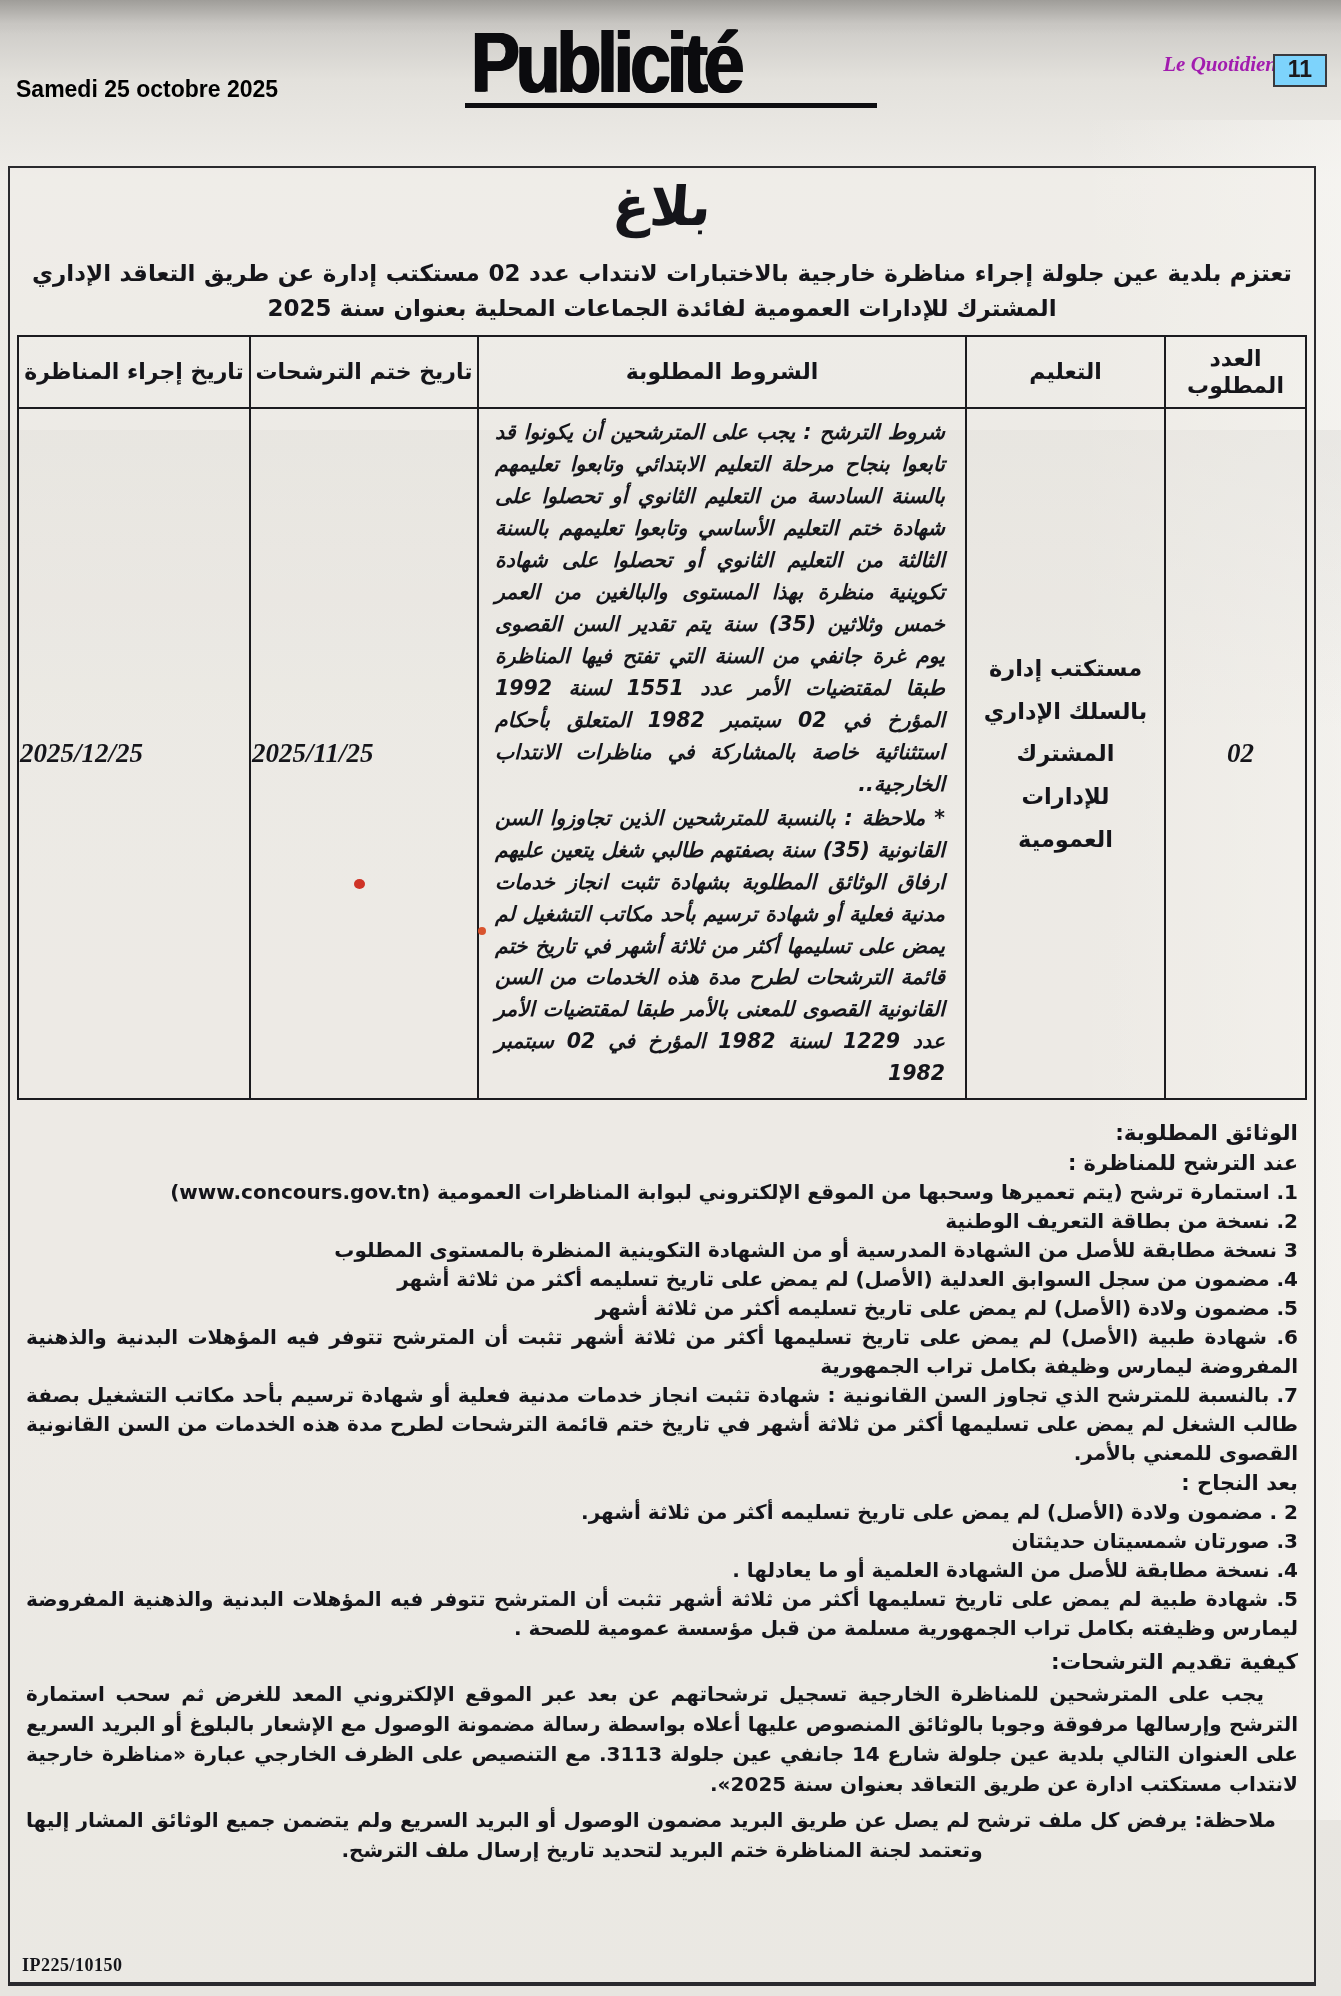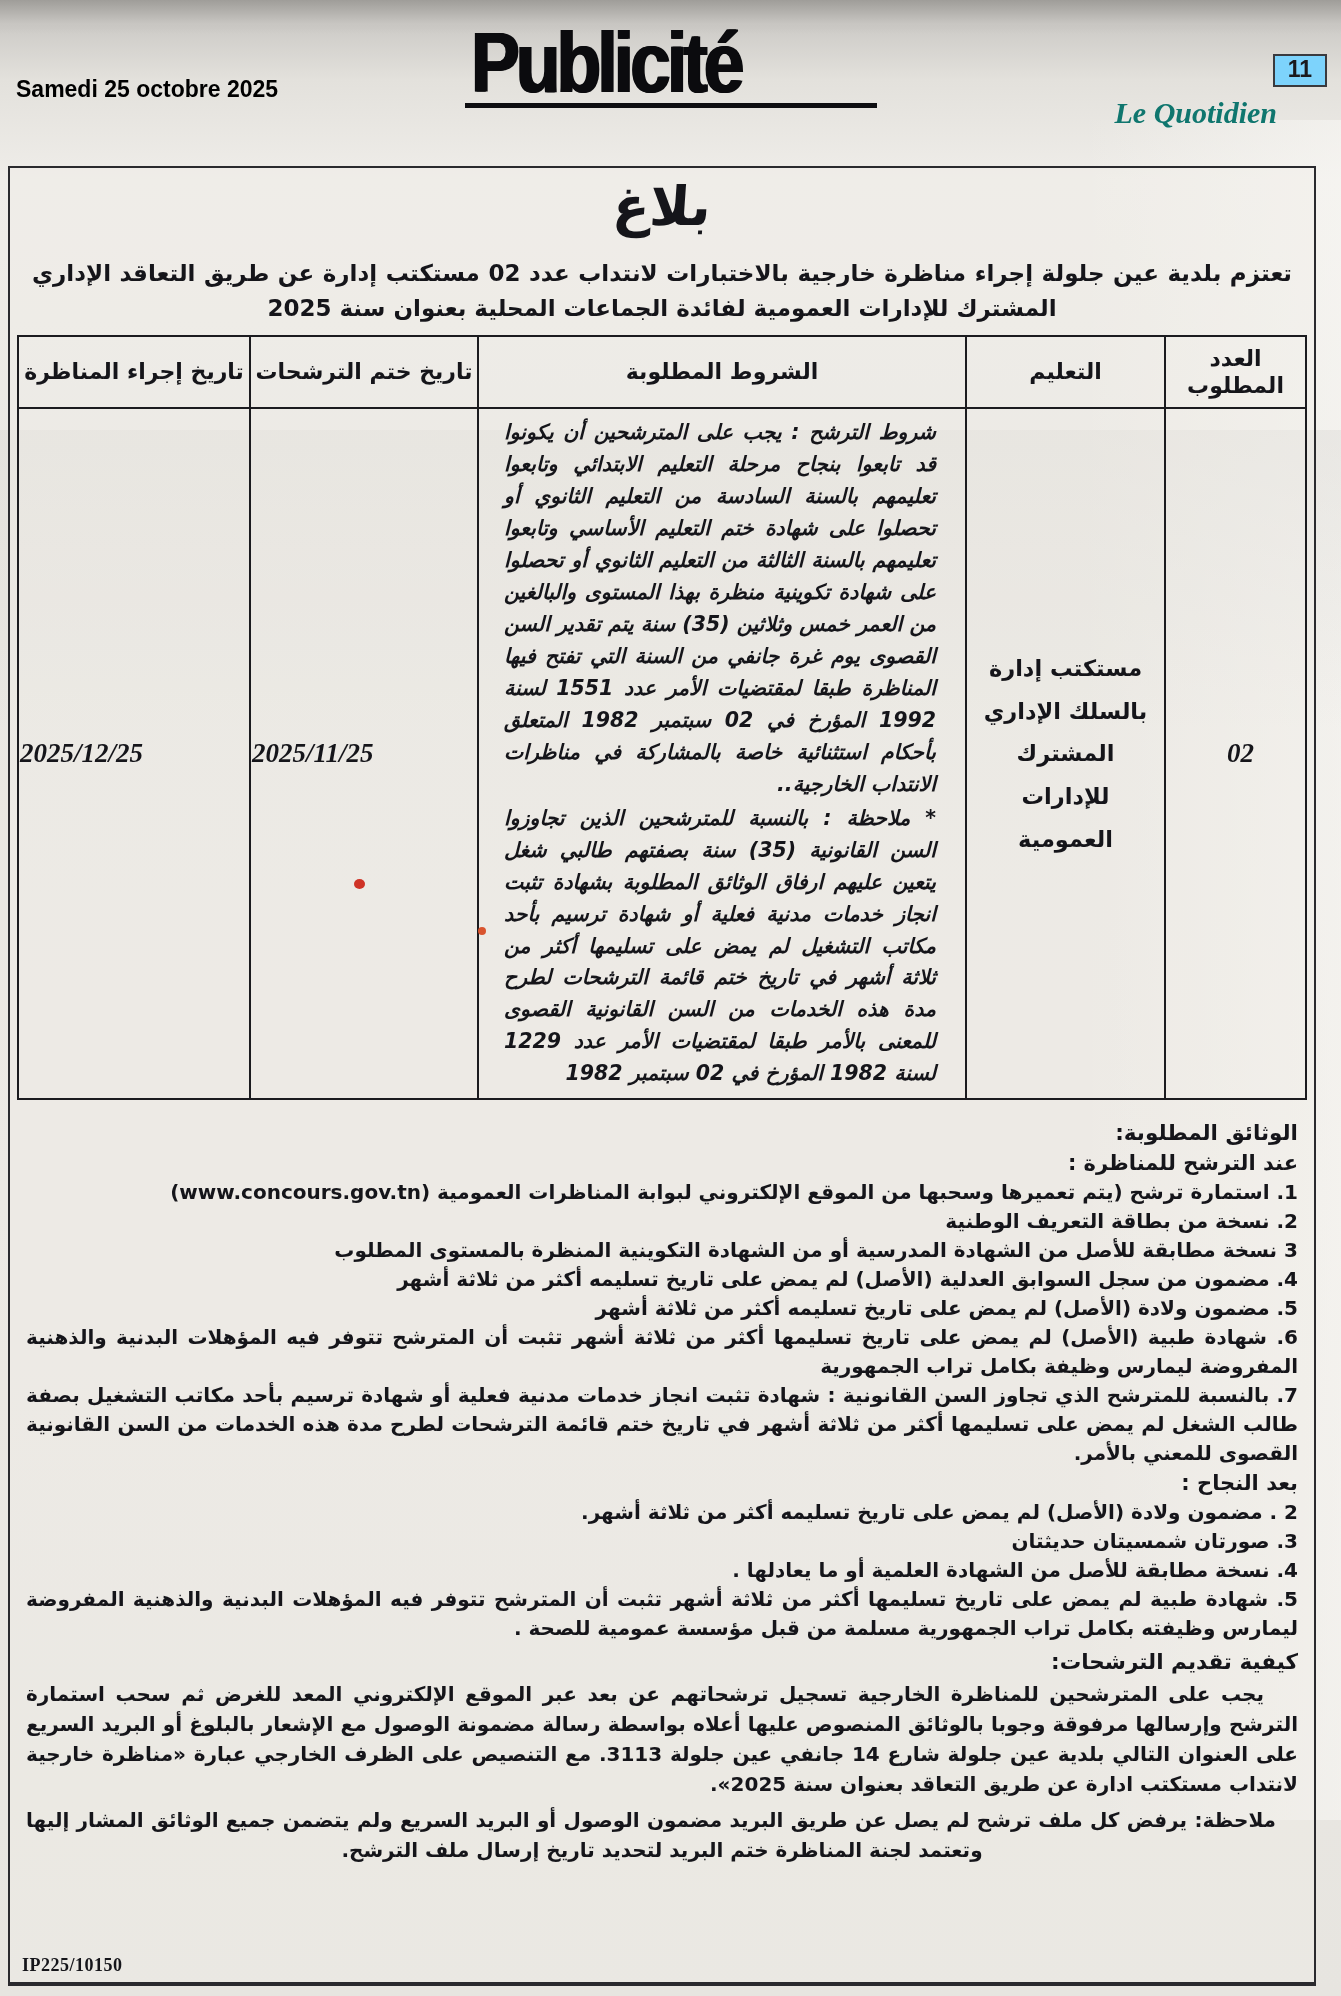--- a/index.html
+++ b/index.html
@@ -17,21 +17,21 @@
   
   .np-header{position:absolute;left:0;top:0;width:100%;height:150px;}
   .np-date{position:absolute;left:16px;top:76px;font:bold 23px "Liberation Sans",sans-serif;color:#000000;}
   .pub-wrap{position:absolute;left:50%;top:14px;transform:translateX(-50%);text-align:left;}
   .pub-title{
     display:inline-block;font-family:"Liberation Sans",sans-serif;font-weight:bold;
     font-size:76px;letter-spacing:-4px;transform:scale(.96,1.12);transform-origin:center top;
     color:#0b0b0e;text-shadow:1.6px 0 0 #0b0b0e,-0.6px 0 0 #0b0b0e;
   }
   .pub-underline{width:412px;height:5px;background:#0e0e11;margin:2px auto 0;}
-  .masthead{position:absolute;right:64px;top:52px;font-family:"Liberation Serif",serif;font-style:italic;font-weight:bold;font-size:30px;color:#0f766e;margin-top:44px;}
+  .masthead{position:absolute;right:64px;top:52px;font-family:"Liberation Serif",serif;font-style:italic;font-weight:bold;font-size:21px;color:#a21caf;}
   .pagenum{position:absolute;right:14px;top:54px;border:2px solid #3a3a3e;padding:0 13px 2px;font:bold 23px "Liberation Sans",sans-serif;background:#7dd3fc;color:#1a1a1e;}
 
   
   .notice{
     position:absolute;left:8px;top:166px;width:1304px;height:1814px;
     border:2px solid #2a2a2e;border-bottom-width:4px;background:rgba(240,238,233,.35);
   }
   .municipality{margin-top:32px;text-align:center;direction:rtl;font-weight:bold;font-size:31px;}
   .notice-kind{margin-top:12px;text-align:center;direction:rtl;font-weight:bold;font-size:54px;line-height:1;transform:skewX(-4deg);}
   .intro{
@@ -40,21 +40,21 @@
   }
 
   
   table.recruit{border-collapse:collapse;direction:rtl;margin:10px auto 0;width:1288px;table-layout:fixed;}
   table.recruit th,table.recruit td{border:2.5px solid #1b1b1f;}
   table.recruit th{height:66px;font-weight:bold;font-size:22px;text-align:center;padding:2px 4px;line-height:1.25;}
   table.recruit td{vertical-align:middle;}
   td.cell-count{text-align:center;font-family:"Liberation Serif",serif;font-style:italic;font-weight:bold;font-size:27px;padding-left:11px;}
   td.cell-spec{text-align:center;font-weight:bold;font-size:22.5px;line-height:1.9;padding:0 8px;}
   td.cell-cond{vertical-align:top;padding:8px 12px 6px 8px;font-weight:bold;font-style:italic;font-size:20.5px;line-height:1.56;text-align:justify;}
-  td.cell-cond p{margin:0 17px 2px;}
+  td.cell-cond p{margin:0 8px 2px;}
   td.cell-date{text-align:left;font-family:"Liberation Serif",serif;font-style:italic;font-weight:bold;font-size:27px;}
 
   
   .sections{direction:rtl;margin:18px 16px 0;font-weight:bold;}
   .sec-title{font-size:21.5px;line-height:30px;}
   .sec-sub{font-size:21px;line-height:30px;}
   .doc-item{font-size:20px;line-height:29px;text-align:justify;}
   .howto-body{font-size:20px;line-height:30px;text-align:justify;text-indent:34px;margin:2px 0 0;}
   .howto-note{font-size:20px;line-height:30px;text-align:justify;text-align-last:center;text-indent:22px;margin:6px 0 0;}
   .reference{position:absolute;left:12px;bottom:6px;direction:ltr;font:bold 18px "Liberation Serif",serif;letter-spacing:.5px;}

